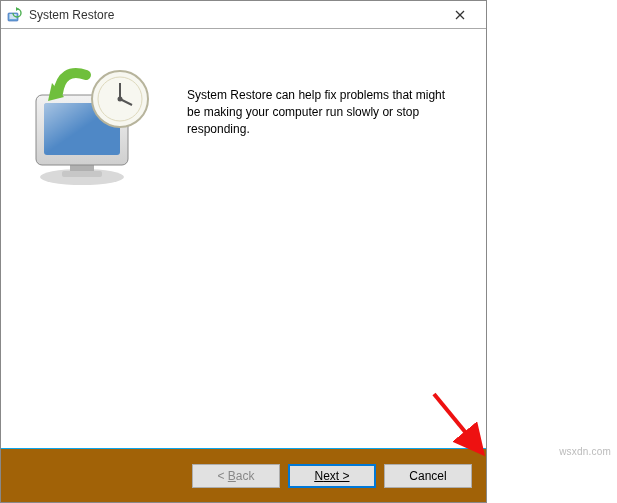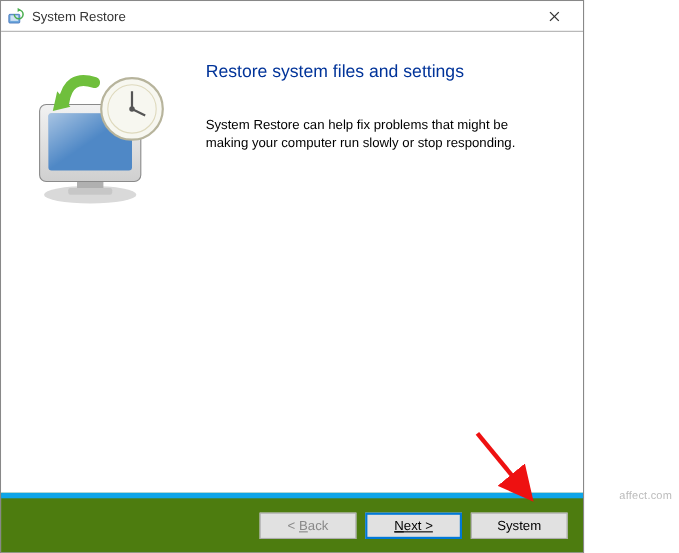--- a/index.html
+++ b/index.html
@@ -7,21 +7,21 @@
       margin: 0;
       padding: 0;
       font-family: "Segoe UI", Tahoma, sans-serif;
       background: #fff;
       width: 617px;
       height: 503px;
       overflow: hidden;
       position: relative;
     }
     .window {
-      width: 531px;
+      width: 487px;
       height: 503px;
       border: 1px solid #888;
       background: #fff;
       display: flex;
       flex-direction: column;
       box-shadow: 1px 1px 3px rgba(0,0,0,0.15) inset;
     }
     .titlebar {
       height: 28px;
       background: #fff;
@@ -61,25 +61,25 @@
       padding: 26px 34px 0 6px;
       font-size: 12px;
       color: #000;
       line-height: 1.4;
     }
     .heading {
       font-size: 16px;
       color: #003399;
       margin-bottom: 28px;
     }
-    .para { margin-bottom: 18px; }
+    .para { margin-bottom: 18px; margin-top: 32px; }
     .footer {
       height: 54px;
-      border-top: 5px solid #0ea5e9;
-      background: #4d7c0f;
+      border-top: 1px solid #0ea5e9;
+      background: #a16207;
       display: flex;
       align-items: center;
       justify-content: flex-end;
       padding: 0 14px;
       gap: 8px;
     }
     .btn {
       width: 88px;
       height: 24px;
       font-size: 12px;
@@ -164,34 +164,33 @@
           </linearGradient>
           <linearGradient id="gscreen" x1="0" y1="0" x2="1" y2="1">
             <stop offset="0" stop-color="rgba(255,255,255,0.5)"></stop>
               <stop offset="0.5" stop-color="rgba(255,255,255,0)"></stop>
           </linearGradient>
         </defs>
       </svg>
     </div>
 
     <div class="content">
-      <div class="heading">Restore system files and settings</div>
       <div class="para">System Restore can help fix problems that might be making your computer run slowly or stop responding.</div>
     </div>
   </div>
 
   <div class="footer">
     <button class="btn" disabled=""><span>&lt; </span><span class="underline-char">B</span><span>ack</span></button>
     <button class="btn primary"><span class="underline-char">N</span><span>ext &gt;</span></button>
-    <button class="btn">System</button>
+    <button class="btn">Cancel</button>
   </div>
 </div>
 
 <svg class="arrow" width="70" height="80">
   <defs>
     <marker id="ah" markerWidth="8" markerHeight="8" refX="6" refY="4" orient="auto">
       <path d="M0,0 L8,4 L0,8 Z" fill="#e11"></path>
     </marker>
   </defs>
   <line x1="6" y1="6" x2="52" y2="62" stroke="#e11" stroke-width="4" marker-end="url(#ah)"></line>
 </svg>
 
-<div class="watermark">affect.com</div>
+<div class="watermark">wsxdn.com</div>
 
 </body></html>

